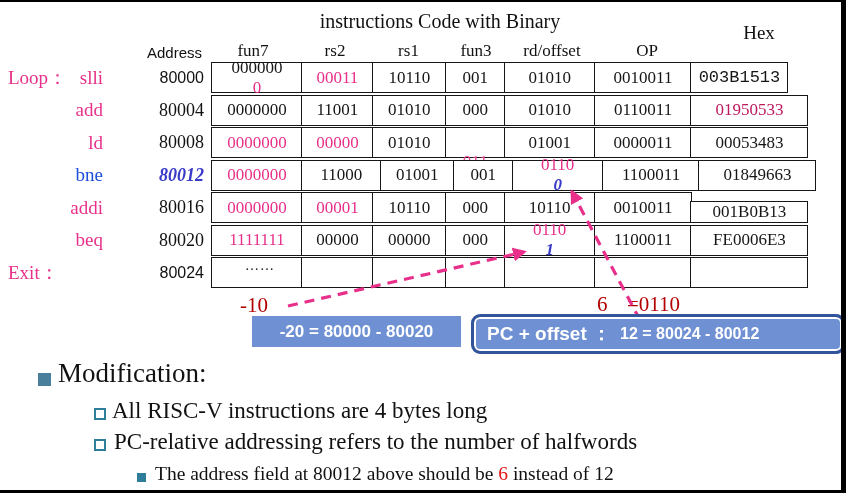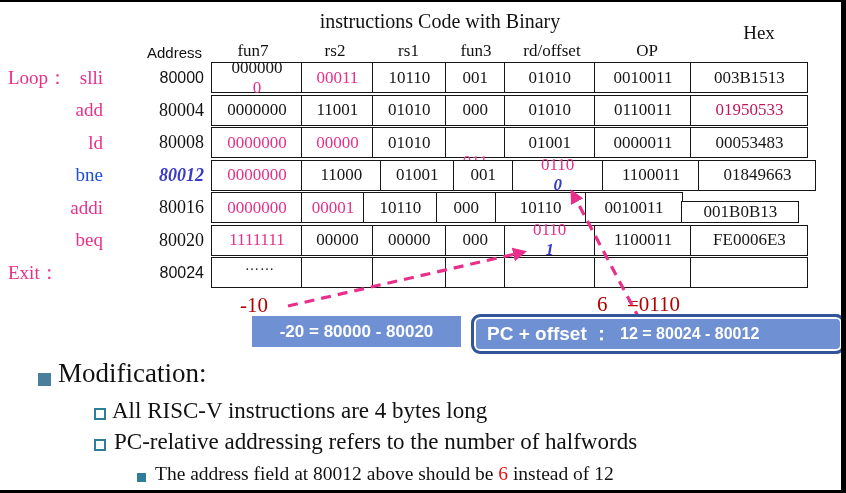--- a/index.html
+++ b/index.html
@@ -88,21 +88,21 @@
         </div>
         <div class="dcell" style="width: 60px;">
           <span style="color: rgb(22, 22, 22);">001</span>
         </div>
         <div class="dcell" style="width: 92px;">
           <span style="color: rgb(22, 22, 22);">01010</span>
         </div>
         <div class="dcell" style="width: 98px;">
           <span style="color: rgb(22, 22, 22);">0010011</span>
         </div>
-        <div class="dcell" style="width: 118px;">
+        <div class="dcell" style="width: 98px; font-family: Liberation Mono, monospace;">
           <span style="color: rgb(22, 22, 22);">003B1513</span>
         </div>
       </div>
       <div class="trow">
         <div class="lblcell" style="color: rgb(232, 48, 138);">
           <span></span>
           <span>add</span>
         </div>
         <div class="addrcell">80004</div>
         <div class="dcell first" style="width: 92px;">
@@ -186,21 +186,21 @@
       </div>
       <div class="trow">
         <div class="lblcell" style="color: rgb(232, 48, 138);">
           <span></span>
           <span>addi</span>
         </div>
         <div class="addrcell">80016</div>
         <div class="dcell first" style="width: 92px;">
           <span style="color: rgb(232, 48, 138);">0000000</span>
         </div>
-        <div class="dcell" style="width: 63px;">
+        <div class="dcell" style="width: 72px;">
           <span style="color: rgb(232, 48, 138);">00001</span>
         </div>
         <div class="dcell" style="width: 75px;">
           <span style="color: rgb(22, 22, 22);">10110</span>
         </div>
         <div class="dcell" style="width: 60px;">
           <span style="color: rgb(22, 22, 22);">000</span>
         </div>
         <div class="dcell" style="width: 92px;">
           <span style="color: rgb(22, 22, 22);">10110</span>

